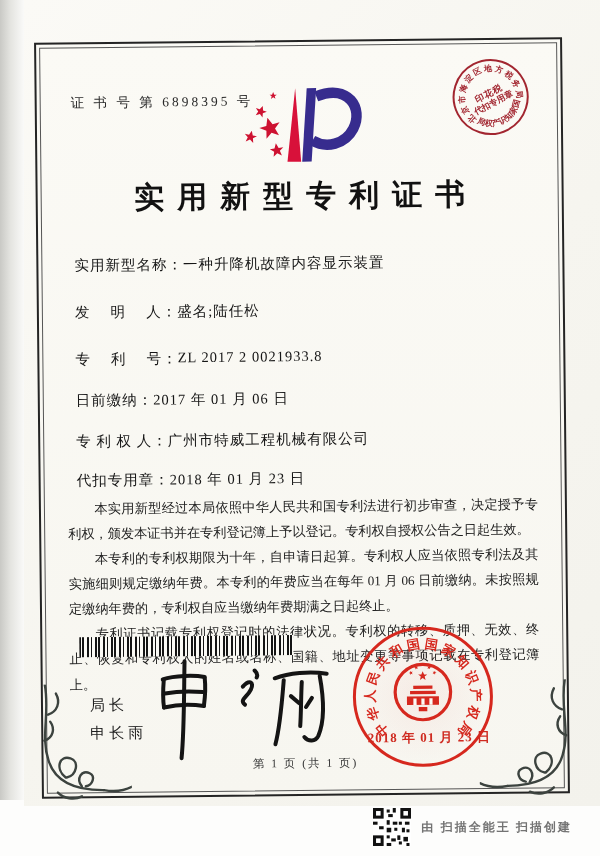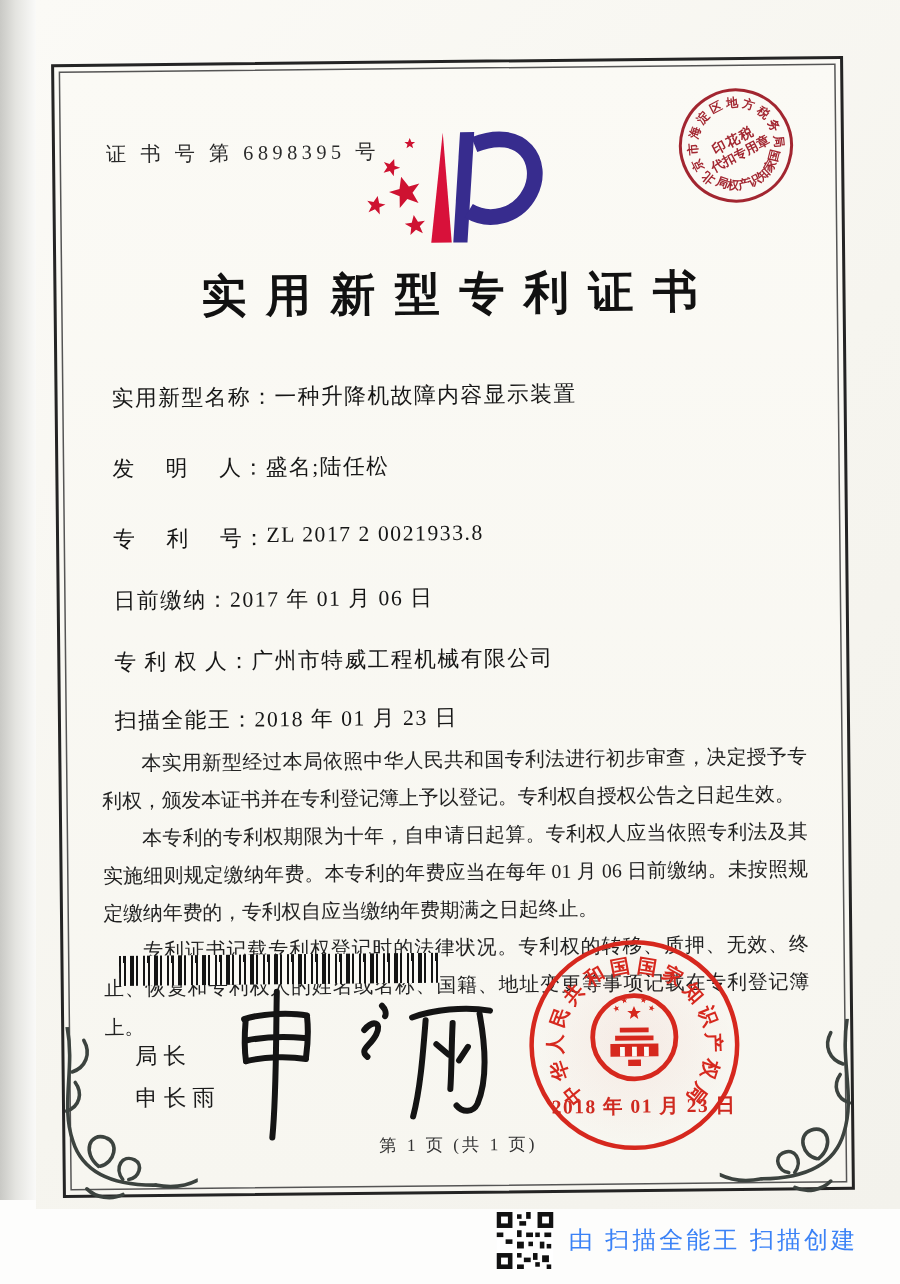--- a/index.html
+++ b/index.html
@@ -56,21 +56,21 @@
   .seal-date{position:absolute;left:316px;top:688px;width:140px;text-align:center;
     font-size:13px;font-weight:700;color:#cf2a20;letter-spacing:1px;}
   
   .page-footer{position:absolute;left:0;top:714px;width:100%;text-align:center;font-size:11.5px;letter-spacing:2px;color:#333;}
   
   .flourish{position:absolute;width:96px;height:118px;}
   .flourish-left{left:-8px;top:640px;}
   .flourish-right{right:-8px;top:640px;transform:scaleX(-1);}
   
   .scan-credit{position:absolute;right:28px;top:808px;display:flex;align-items:center;gap:10px;}
-  .scan-credit .txt{font-size:16px;color:#3b82f6;letter-spacing:2px;font-family:"Liberation Sans","DejaVu Sans",sans-serif;font-weight:400;}
+  .scan-credit .txt{font-size:12px;color:#737373;letter-spacing:2px;font-family:"Liberation Sans","DejaVu Sans",sans-serif;font-weight:700;}
   .qr{width:38px;height:38px;}
 </style>
 </head>
 <body>
 
 <div class="scan-left-shade"></div>
 <div class="scan-corner-mark"></div>
 <div class="paper"></div>
 
 <div class="certificate">
@@ -137,21 +137,21 @@
   </div>
   <div class="field f3">
     <span class="lab">日前缴纳：</span>
     <span class="val">2017 年 01 月 06 日</span>
   </div>
   <div class="field f4">
     <span class="lab">专 利 权 人：</span>
     <span class="val">广州市特威工程机械有限公司</span>
   </div>
   <div class="field f5">
-    <span class="lab">扫描全能王：</span>
+    <span class="lab">代扣专用章：</span>
     <span class="val">2018 年 01 月 23 日</span>
   </div>
 
   <div class="paras">
     <p>本实用新型经过本局依照中华人民共和国专利法进行初步审查，决定授予专利权，颁发本证书并在专利登记簿上予以登记。专利权自授权公告之日起生效。</p>
     <p>本专利的专利权期限为十年，自申请日起算。专利权人应当依照专利法及其实施细则规定缴纳年费。本专利的年费应当在每年 01 月 06 日前缴纳。未按照规定缴纳年费的，专利权自应当缴纳年费期满之日起终止。</p>
     <p>专利证书记载专利权登记时的法律状况。专利权的转移、质押、无效、终止、恢复和专利权人的姓名或名称、国籍、地址变更等事项记载在专利登记簿上。</p>
   </div>
 
   <div class="barcode"></div>

